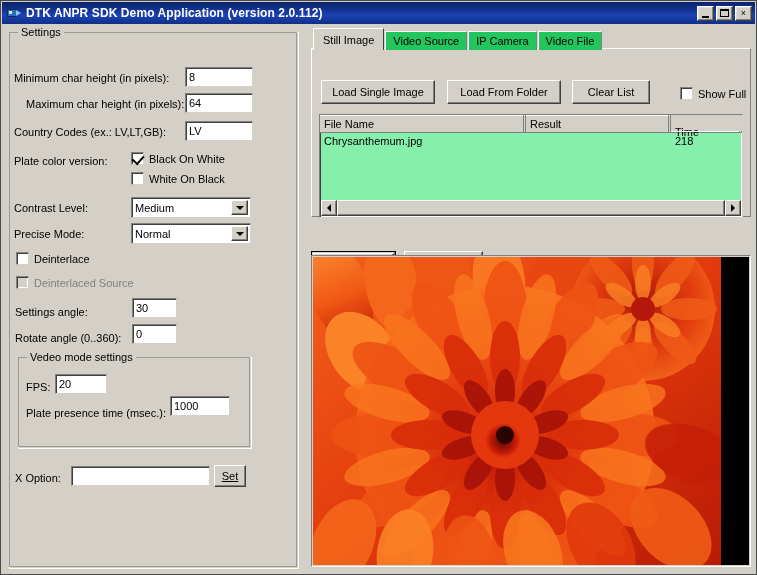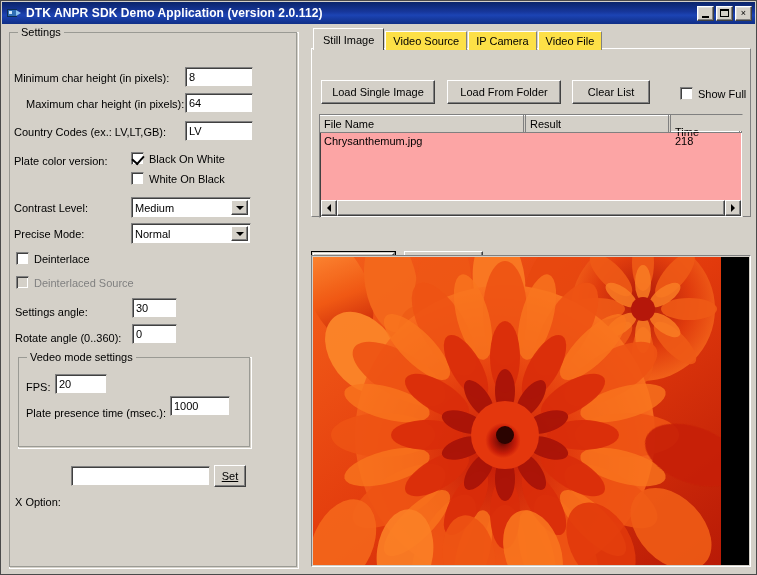--- a/index.html
+++ b/index.html
@@ -285,21 +285,21 @@
     position: absolute;
     left: 8px; top: 5px;
     height: 21px;
     display: flex;
     align-items: flex-end;
     z-index: 3;
   }
   .tab {
     height: 19px;
     padding: 0 7px;
-    background: #fde047;
+    background: #22c55e;
     border: 1px solid #ffffff;
     border-bottom: none;
     border-right-color: #808080;
     box-sizing: border-box;
     display: flex;
     align-items: center;
     font-size: 11px;
     margin-right: 1px;
     cursor: default;
     position: relative;
@@ -319,21 +319,21 @@
     background: #d4d0c8;
     border: 1px solid #ffffff;
     border-right-color: #808080;
     border-bottom-color: #808080;
     box-sizing: border-box;
   }
 
   
   .listview {
     position: absolute;
-    background: #fca5a5;
+    background: #86efac;
     border: 1px solid #808080;
     border-right-color: #d4d0c8;
     border-bottom-color: #d4d0c8;
     box-shadow: inset 1px 1px 0 #404040, inset -1px -1px 0 #ffffff;
     box-sizing: border-box;
     overflow: hidden;
   }
   .lv-header {
     display: flex;
     height: 17px;
@@ -550,21 +550,21 @@
 
     <div class="groupbox" style="left:16px; top:333px; width:234px; height:92px;">
       <div class="gb-title">Vedeo mode settings</div>
     </div>
     <div class="lbl" style="left:24px; top:357px;">FPS:</div>
     <div class="tbox" style="left:53px; top:350px; width:52px; height:20px;">20</div>
 
     <div class="lbl" style="left:24px; top:383px;">Plate presence time (msec.):</div>
     <div class="tbox" style="left:168px; top:372px; width:60px; height:20px;">1000</div>
 
-    <div class="lbl" style="left:13px; top:448px;margin-top:24px;">X Option:</div>
+    <div class="lbl" style="left:13px; top:448px;">X Option:</div>
     <div class="tbox" style="left:69px; top:442px; width:139px; height:20px;"></div>
     <div class="btn" style="left:212px; top:441px; width:32px; height:22px;text-decoration:underline;">
       <span>Set</span>
     </div>
   </div>
 
   <div class="right-pane">
 
     <div class="tabpanel"></div>
     <div class="tabstrip">

